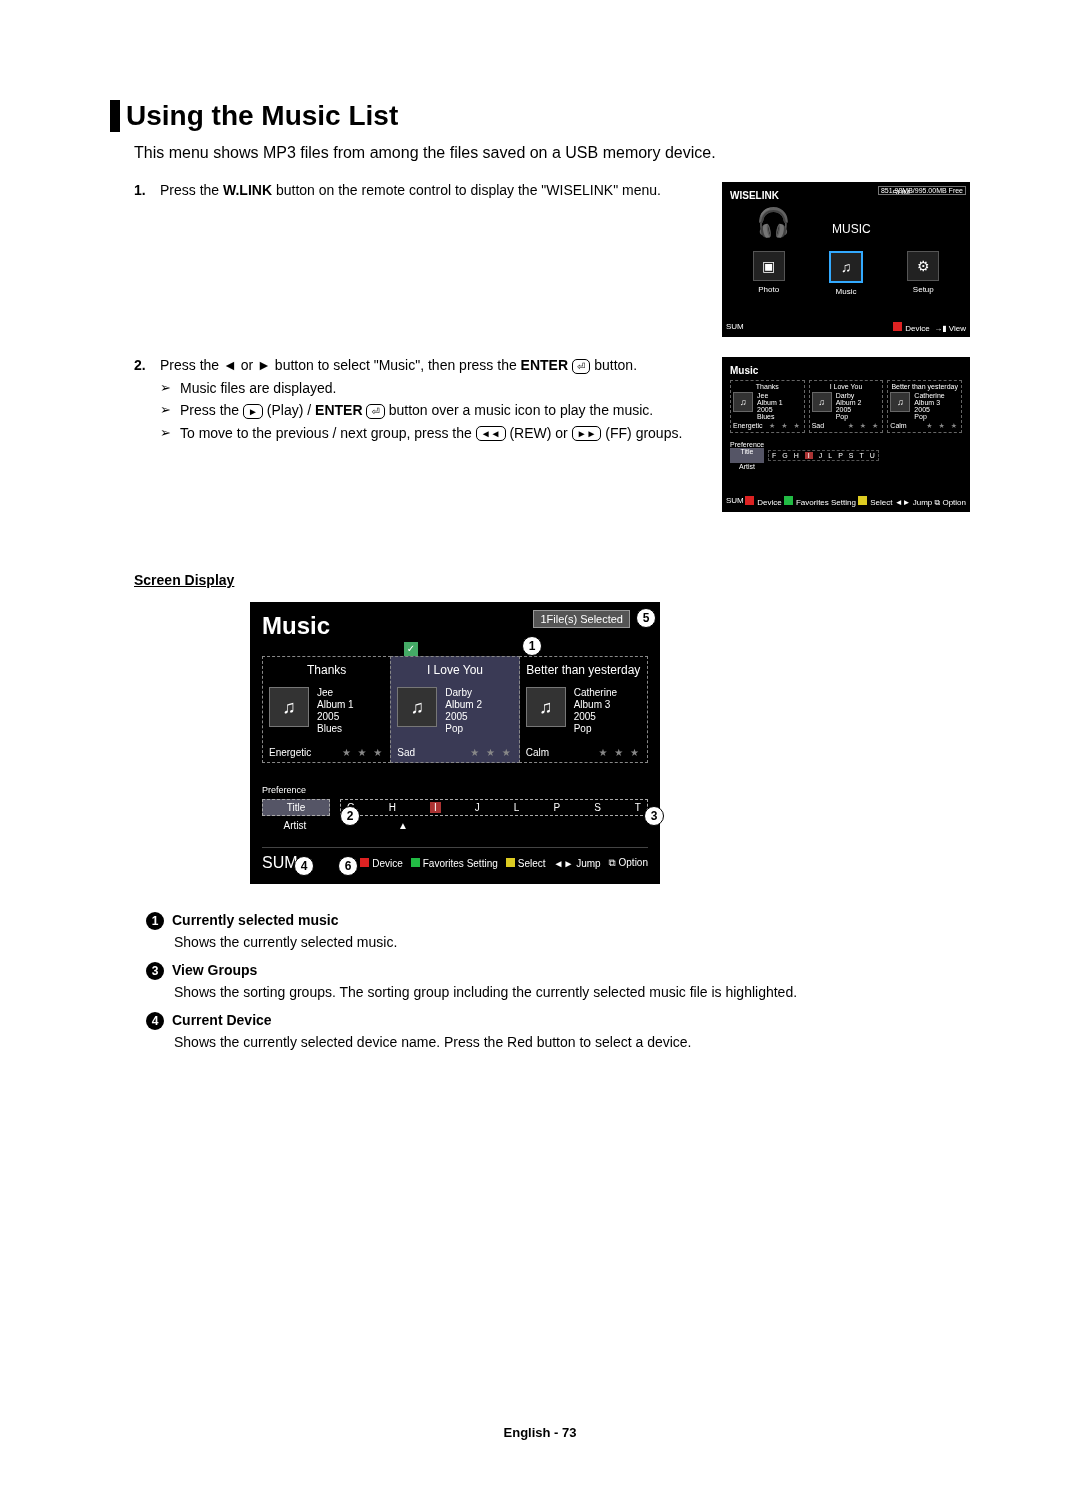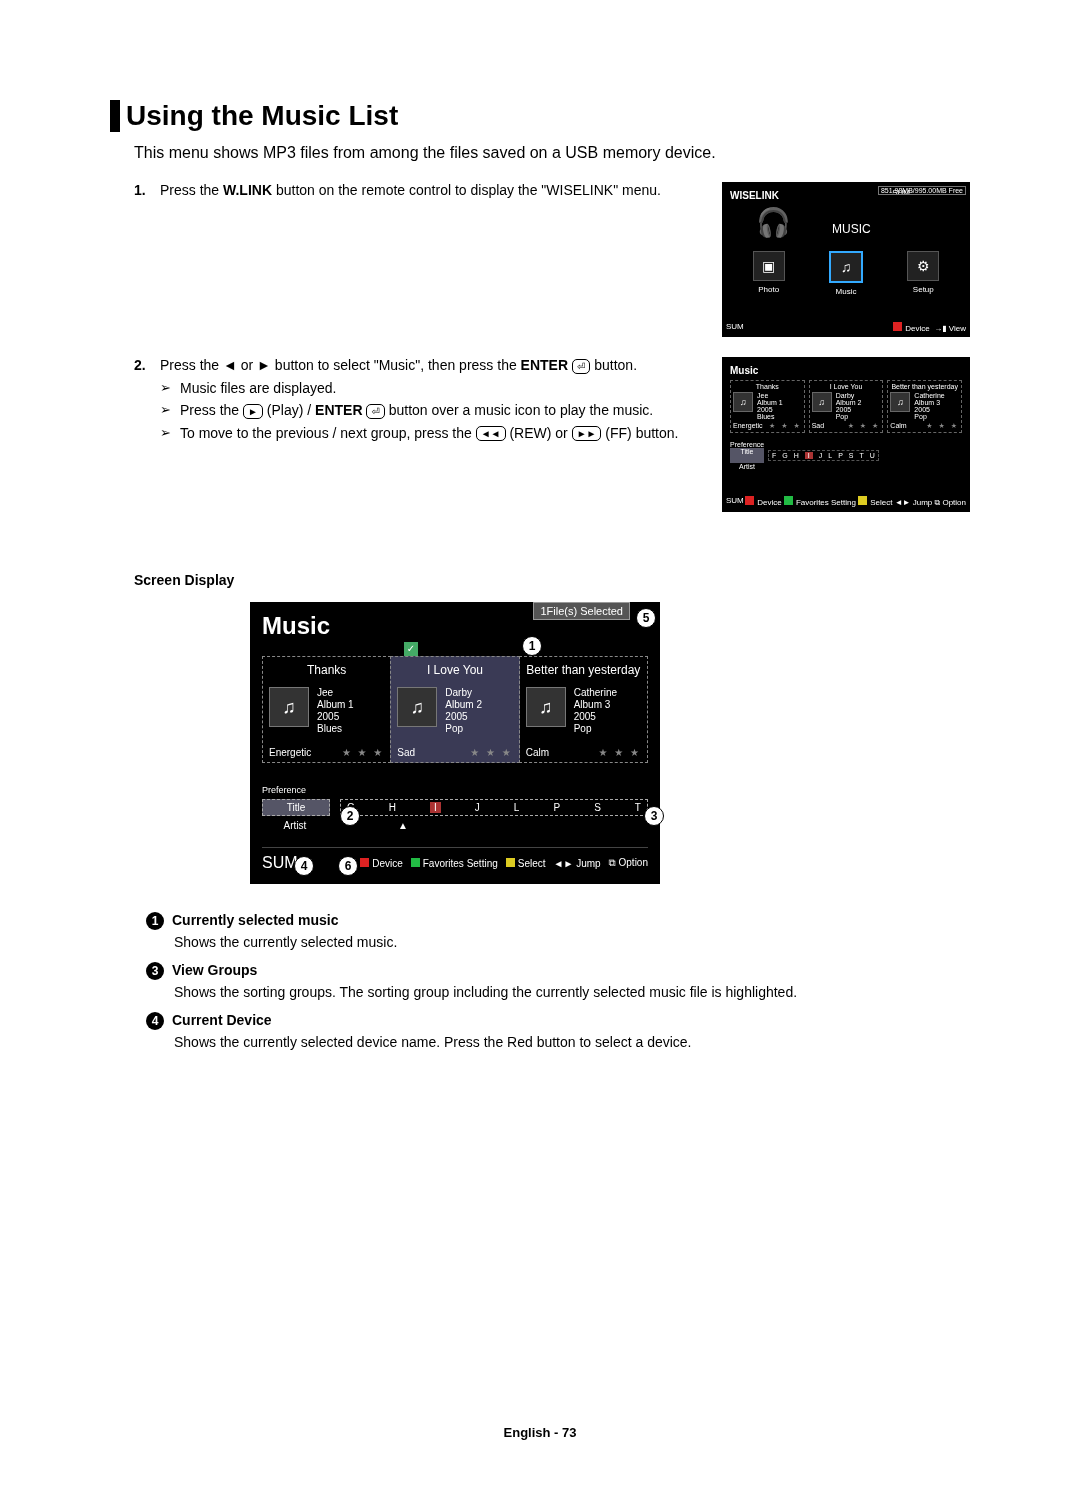--- a/index.html
+++ b/index.html
@@ -104,37 +104,38 @@
   
   .mlist .cols { display: flex; gap: 4px; margin-top: 4px; }
   .mlist .col { flex:1; border: 1px dashed #666; padding: 2px; font-size: 7px; }
   .mlist .card { display:flex; gap:4px; margin:2px 0; }
   .mlist .card .th { width:18px; height:18px; background:#333; border:1px solid #666; display:flex; align-items:center; justify-content:center; font-size:9px;}
   .mlist .mood { font-size:7px; margin-top:2px; display:flex; justify-content:space-between;}
   .mlist .prefbar { margin-top:8px; font-size:7px; }
   .mlist .letters { display:flex; gap:6px; font-size:7px; margin:2px 0; border:1px dashed #555; padding:1px 3px;}
 
   .subheading {
+    text-decoration: underline;
     font-weight: bold;
     margin: 60px 0 14px 24px;
   }
 
   
   .large-shot {
     width: 410px;
     margin-left: 140px;
     background: #000;
     color: #fff;
     position: relative;
     padding: 10px 12px 12px 12px;
     box-sizing: border-box;
   }
   .large-shot .title { font-size: 24px; font-weight: bold; }
   .large-shot .selcount {
-    position: absolute; top: 0; right: 30px;
+    position: absolute; top: 8px; right: 30px;
     background: #555; border:1px solid #999; font-size: 11px; padding: 2px 6px;
   }
   .large-cols { display:flex; gap:0; margin-top: 16px; }
   .large-col { flex:1; border:1px dashed #888; padding:6px 6px 4px 6px; box-sizing:border-box;}
   .large-col + .large-col { margin-left: -1px; }
   .large-col.sel { background: #3a3a55; }
   .large-col .colname { text-align:center; font-size: 12px; margin-bottom: 10px;}
   .large-card { display:flex; gap:8px; }
   .large-card .th { width:38px; height:38px; background:#333; border:1px solid #777; display:flex; align-items:center; justify-content:center; font-size:18px;}
   .large-card .meta { font-size:10px; line-height:1.2; }
@@ -222,21 +223,21 @@
         </div>
       <div class="sub-bullet">
           <span class="arrow">➢</span>
         <span>
           <span>Press the </span><span class="inline-icon">►</span><span> (Play) / </span><b>ENTER</b> <span class="inline-icon">⏎</span><span> button over a music icon to play the music.</span>
         </span>
       </div>
       <div class="sub-bullet">
           <span class="arrow">➢</span>
         <span>
-          <span>To move to the previous / next group, press the </span><span class="inline-icon">◄◄</span><span> (REW) or </span><span class="inline-icon">►►</span><span> (FF) button.</span>
+          <span>To move to the previous / next group, press the </span><span class="inline-icon">◄◄</span><span> (REW) or </span><span class="inline-icon">►►</span><span> (FF) groups.</span>
         </span>
       </div>
     </div>
 
     <div class="screenshot mlist">
       <div class="titlebar">Music</div>
       <div class="cols">
         <div class="col">
           <div style="text-align:center">Thanks</div>
           <div class="card">

